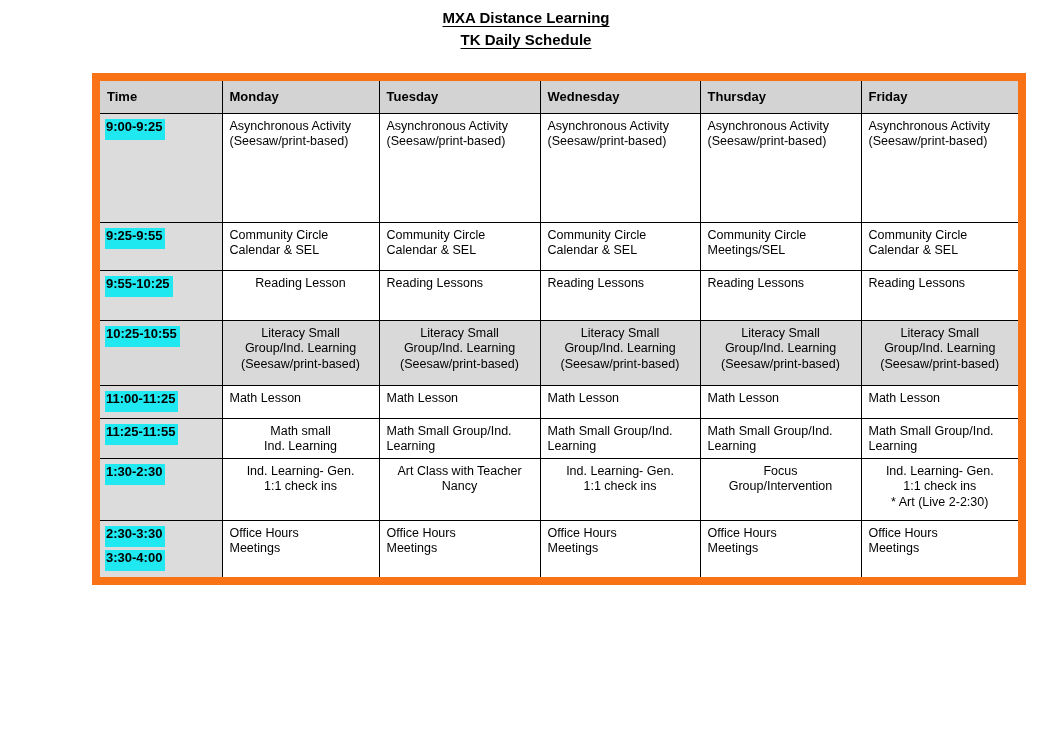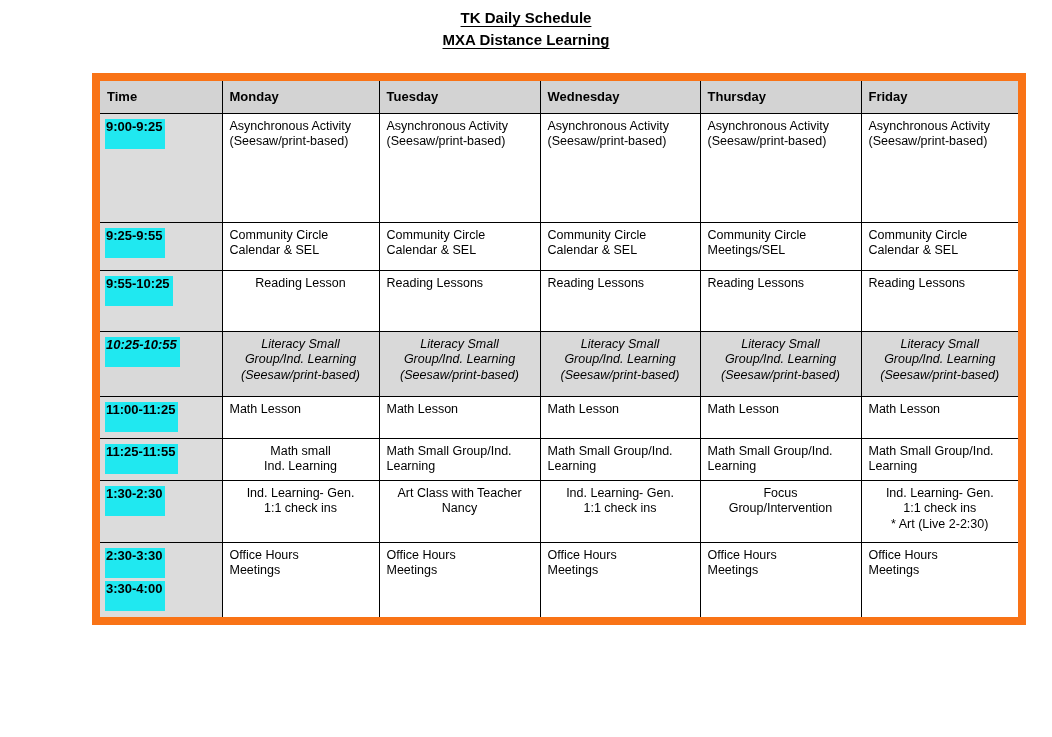--- a/index.html
+++ b/index.html
@@ -53,21 +53,21 @@
   }
   td.time-cell {
     background: var(--timecol-bg, #dcdcdc);
     font-weight: bold;
     font-size: 13px;
     padding: 5px 3px 3px 5px;
   }
   td.time-cell .hl-cyan {
     background: var(--cyan, #20e8f0);
     display: inline-block;
-    padding: 0 3px 15px 1px;
+    padding: 0 3px 6px 1px;
     margin-bottom: 3px;
     white-space: nowrap;
   }
   td.day-cell {
     background: #ffffff;
     font-size: 12.5px;
     line-height: 1.25;
     padding: 5px 4px 3px 7px;
   }
   td.day-cell .line { white-space: nowrap; }
@@ -83,22 +83,22 @@
     margin-top: 1px;
     white-space: nowrap;
   }
 </style>
 </head>
 <body>
 
 <div class="page">
 
   <div class="doc-title">
+    <div>MXA Distance Learning</div>
     <div>TK Daily Schedule</div>
-    <div>MXA Distance Learning</div>
   </div>
 
   <table class="schedule">
     <colgroup>
       <col style="width:126px">
       <col style="width:157px">
       <col style="width:161px">
       <col style="width:160px">
       <col style="width:161px">
       <col style="width:161px">
@@ -157,41 +157,41 @@
           </td>
           <td class="day-cell">
             <div class="line">Community Circle</div>
             <div class="line">Meetings/SEL</div>
           </td>
           <td class="day-cell">
             <div class="line">Community Circle</div>
             <div class="line">Calendar &amp; SEL</div>
           </td>
         </tr>
-        <tr style="height: 61px;">
+        <tr style="height: 50px;">
           <td class="time-cell">
             <div><span class="hl-cyan">9:55-10:25</span></div>
           </td>
           <td class="day-cell center">
             <div class="line">Reading Lesson</div>
           </td>
           <td class="day-cell">
             <div class="line">Reading Lessons</div>
           </td>
           <td class="day-cell">
             <div class="line">Reading Lessons</div>
           </td>
           <td class="day-cell">
             <div class="line">Reading Lessons</div>
           </td>
           <td class="day-cell">
             <div class="line">Reading Lessons</div>
           </td>
         </tr>
-        <tr class="shaded" style="height: 65px; font-style: italic;">
+        <tr class="shaded" style="height: 65px;">
           <td class="time-cell">
             <div><span class="hl-cyan">10:25-10:55</span></div>
           </td>
           <td class="day-cell center">
             <div class="line">Literacy Small</div>
             <div class="line">Group/Ind. Learning</div>
             <div class="line">(Seesaw/print-based)</div>
           </td>
           <td class="day-cell center">
             <div class="line">Literacy Small</div>

